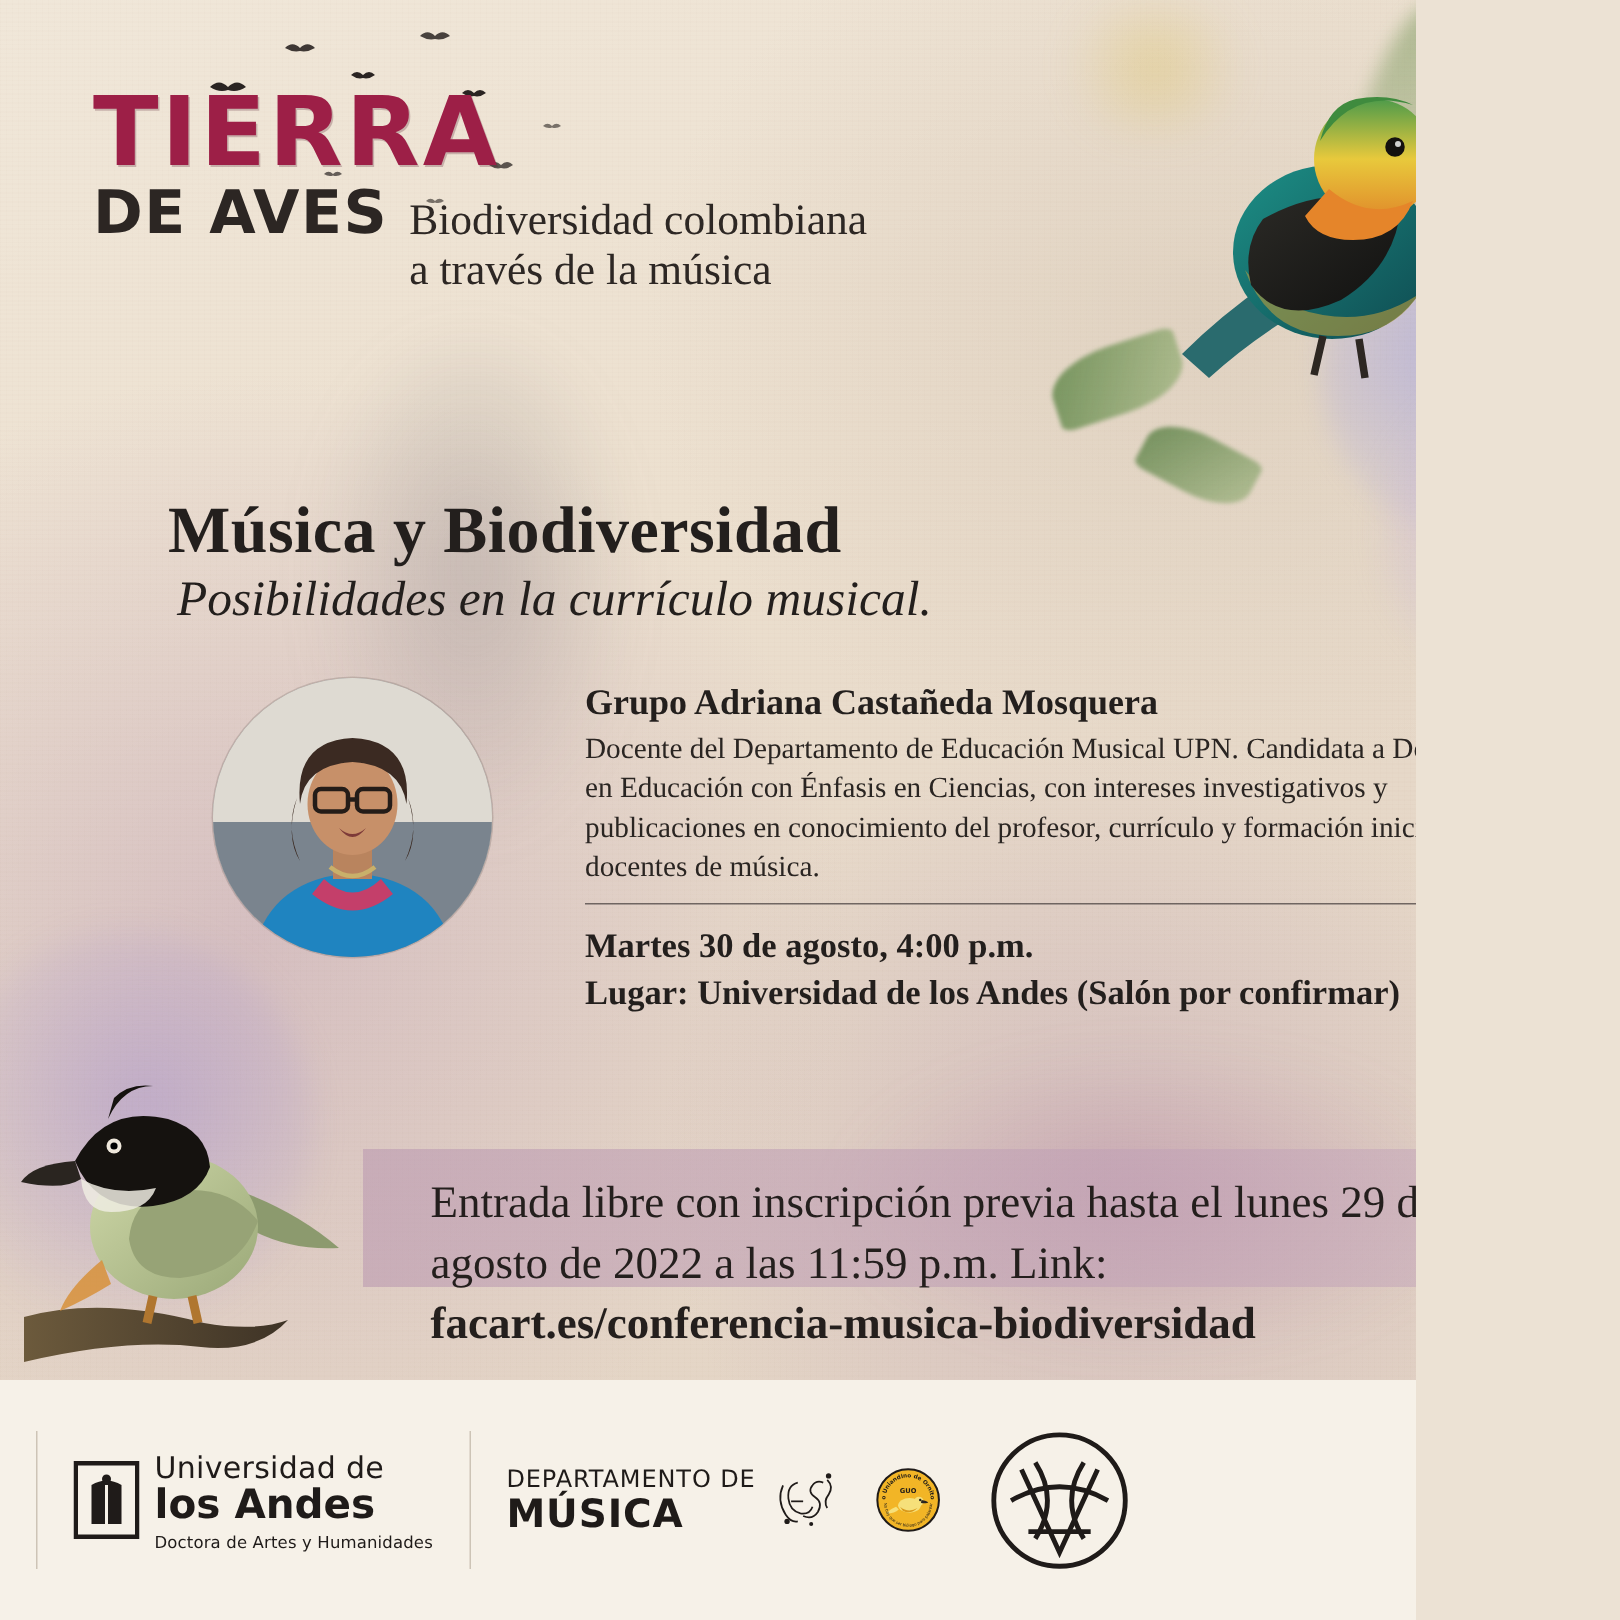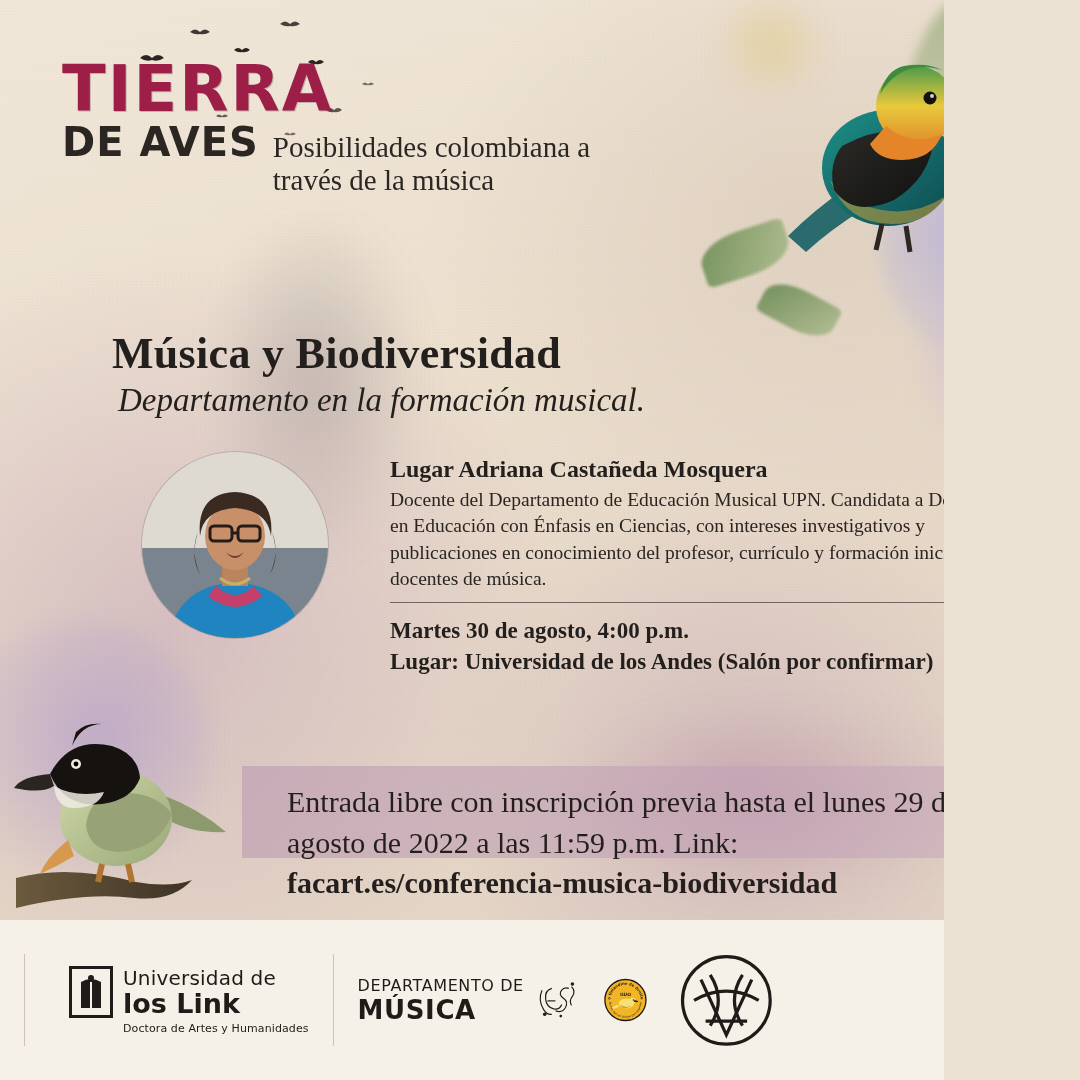--- a/index.html
+++ b/index.html
@@ -240,21 +240,21 @@
     font-family: "Liberation Serif", serif;
     font-weight: bold;
     font-size: 18.5px;
     line-height: 1.45;
     color: #1f1b19;
     margin-left: 28px;
     width: 230px;
   }
   .vdiv { width: 1px; height: 92px; background: #cdc4b6; margin: 0 24px; }
 
-  .uni { display: flex; align-items: flex-start; gap: 10px; margin-left: 20px; }
+  .uni { display: flex; align-items: center; gap: 10px; }
   .uni-mark { width: 44px; height: 52px; }
   .uni-txt { font-family: "DejaVu Sans", sans-serif; color: #1f1b19; }
   .uni-l1 { font-size: 20px; letter-spacing: 0.2px; }
   .uni-l2 { font-size: 27px; font-weight: bold; line-height: 1; }
   .uni-l3 { font-size: 11px; margin-top: 5px; letter-spacing: 0.1px; }
 
   .depto { font-family: "DejaVu Sans", sans-serif; color: #1f1b19; }
   .depto-l1 { font-size: 16px; letter-spacing: 0.6px; }
   .depto-l2 { font-size: 26px; font-weight: bold; letter-spacing: 0.6px; }
 
@@ -366,26 +366,26 @@
     <path d="M40 84 q-28 2 -36 14 q28 6 40 -2z" fill="#2a2520"></path>
 
     <path d="M92 174 l-4 18 M118 174 l4 18" stroke="#b0762f" stroke-width="6" fill="none"></path>
     <path d="M58 150 q-22 18 -28 34 q18 -8 34 -18z" fill="#d7913a" opacity=".85"></path>
   </svg>
 
   <div class="title-block">
     <div class="tierra">TIERRA</div>
     <div class="deaves-row">
       <div class="deaves">DE AVES</div>
-      <div class="subtitle">Posibilidades colombiana a través de la música</div>
+      <div class="subtitle">Biodiversidad colombiana a través de la música</div>
     </div>
   </div>
 
   <div class="h-main">Música y Biodiversidad</div>
-  <div class="h-sub">Departamento en la formación musical.</div>
+  <div class="h-sub">Posibilidades en la currículo musical.</div>
 
   <div class="avatar">
     <svg viewBox="0 0 186 186" width="186" height="186">
       <rect x="0" y="0" width="186" height="186" fill="#cfcac0"></rect>
       <rect x="0" y="0" width="186" height="96" fill="#dedad2"></rect>
       <rect x="0" y="96" width="186" height="90" fill="#7a848e"></rect>
 
       <path d="M26 186 q10-52 67-56 q58 4 68 56z" fill="#1f84c0"></path>
       <path d="M74 134 q19 18 38 0 l8 10 q-27 22 -54 0z" fill="#c43f6a"></path>
 
@@ -403,21 +403,21 @@
         <path d="M90 81 h6"></path>
       </g>
 
       <path d="M84 100 q9 8 18 0 q-9 12 -18 0z" fill="#7d3a38"></path>
 
       <path d="M78 126 q15 12 30 0" stroke="#c9b06a" stroke-width="3" fill="none"></path>
     </svg>
   </div>
 
   <div class="speaker-text">
-    <div class="sp-name">Lugar Adriana Castañeda Mosquera</div>
+    <div class="sp-name">Grupo Adriana Castañeda Mosquera</div>
     <div class="sp-bio">Docente del Departamento de Educación Musical UPN. Candidata a Doctora en Educación con Énfasis en Ciencias, con intereses investigativos y publicaciones en conocimiento del profesor, currículo y formación inicial de docentes de música.</div>
     <div class="hr-thin"></div>
     <div class="sp-when">Martes 30 de agosto, 4:00 p.m.</div>
     <div class="sp-when">Lugar: Universidad de los Andes (Salón por confirmar)</div>
   </div>
 
   <div class="reg-band"></div>
   <div class="reg-text">
     <span>Entrada libre con inscripción previa hasta el lunes 29 de agosto de 2022 a las 11:59 p.m.  Link: </span><b>facart.es/conferencia-musica-biodiversidad</b>
   </div>
@@ -429,21 +429,21 @@
 
     <div class="uni">
       <svg class="uni-mark" viewBox="0 0 44 52">
         <rect x="1.5" y="1.5" width="41" height="49" fill="none" stroke="#1f1b19" stroke-width="3"></rect>
         <path d="M12 42 L12 16 q10 -6 20 0 L32 42z" fill="#1f1b19"></path>
         <path d="M22 16 L22 42" stroke="#f6f1e8" stroke-width="2"></path>
         <circle cx="22" cy="12" r="3" fill="#1f1b19"></circle>
       </svg>
       <div class="uni-txt">
         <div class="uni-l1">Universidad de</div>
-        <div class="uni-l2">los Link</div>
+        <div class="uni-l2">los Andes</div>
         <div class="uni-l3">Doctora de Artes y Humanidades</div>
       </div>
     </div>
 
     <div class="vdiv"></div>
 
     <div class="depto">
       <div class="depto-l1">DEPARTAMENTO DE</div>
       <div class="depto-l2">MÚSICA</div>
     </div>

